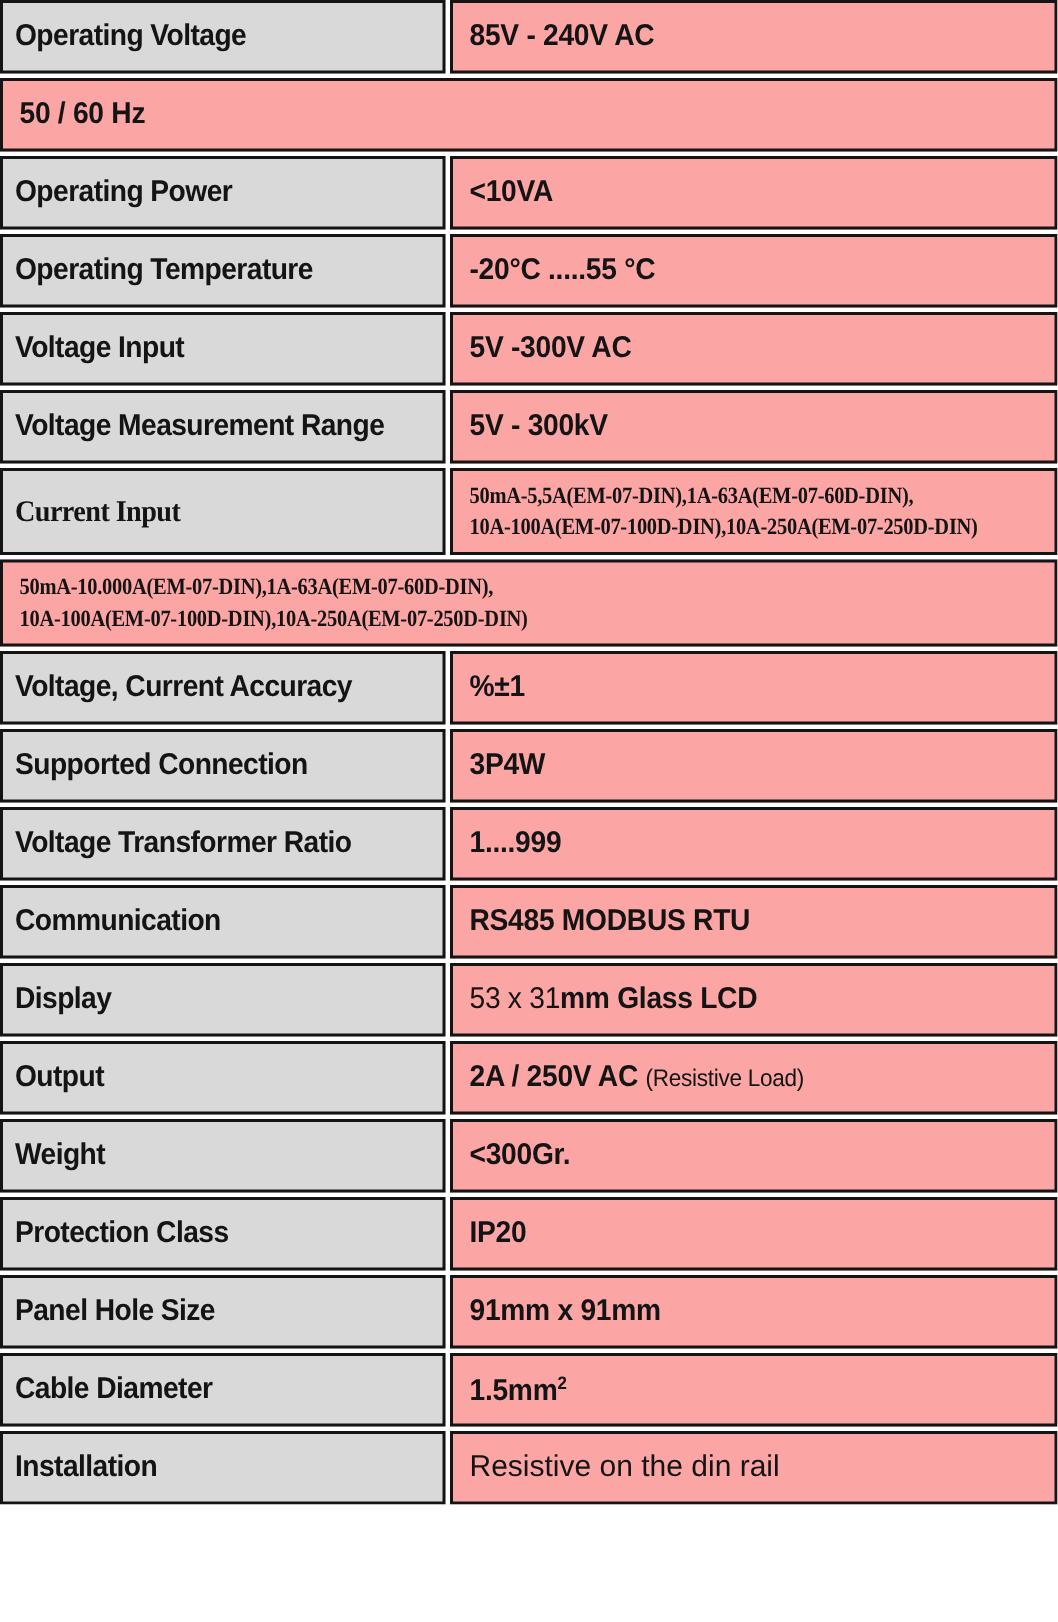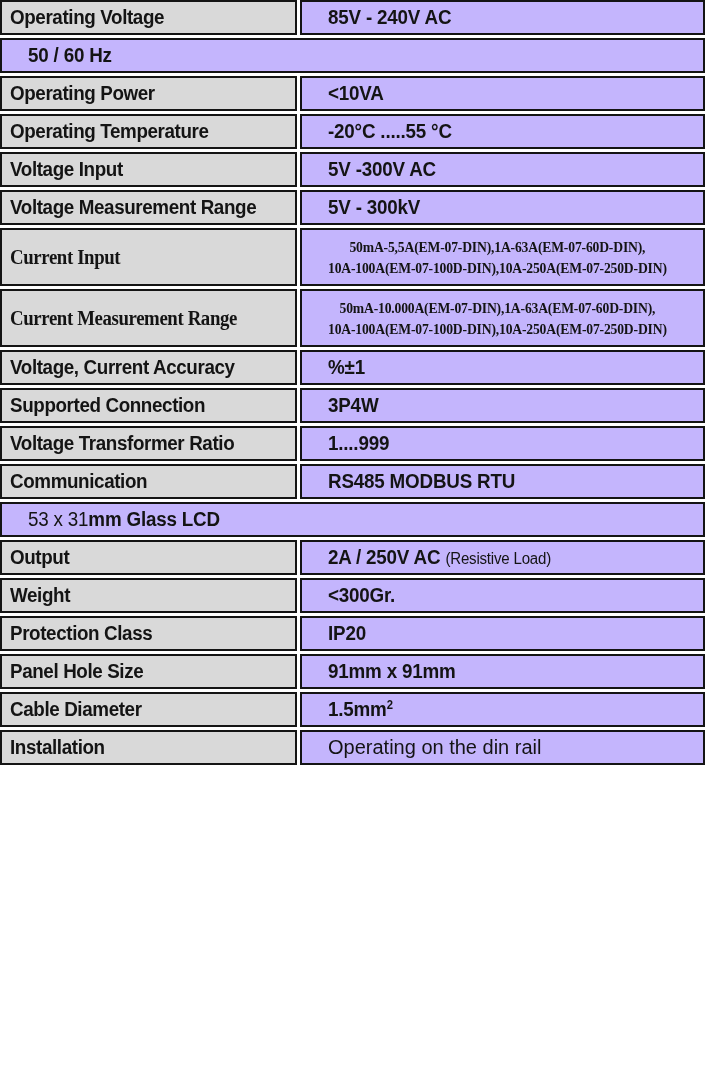--- a/index.html
+++ b/index.html
@@ -11,41 +11,40 @@
   .spec-table {
     width: 705px;
     display: flex;
     flex-direction: column;
     row-gap: 3px;
     background: #ffffff;
   }
   .row {
     display: flex;
     column-gap: 3px;
-    height: 35px;
+    height: 49px;
     flex: none;
   }
   .row.tall { height: 58px; font-family: Liberation Serif, serif; }
   .cell {
     border: 2px solid var(--border, #141414);
     display: flex;
     align-items: center;
     overflow: hidden;
   }
   .label-cell {
     width: 297px;
     flex: none;
     background: var(--label-bg, #d9d9d9);
     padding: 0 8px;
   }
   .value-cell {
     flex: 1;
-    background: #c4b5fd;
-    padding: 0 26px;
-    text-align: center;
+    background: #fca5a5;
+    padding: 0 11px;
   }
   .label {
     font-weight: 700;
     font-size: 20px;
     letter-spacing: -0.4px;
     white-space: nowrap;
     display: inline-block;
     transform: scaleX(0.94);
     transform-origin: 0 50%;
   }
@@ -152,23 +151,20 @@
       </div>
     <div class="cell value-cell">
       <div class="small-lines">
         <div>50mA-5,5A(EM-07-DIN),1A-63A(EM-07-60D-DIN),</div>
         <div>10A-100A(EM-07-100D-DIN),10A-250A(EM-07-250D-DIN)</div>
       </div>
     </div>
   </div>
 
   <div class="row tall">
-    <div class="cell label-cell">
-        <span class="label">Current Measurement Range</span>
-      </div>
     <div class="cell value-cell">
       <div class="small-lines">
         <div>50mA-10.000A(EM-07-DIN),1A-63A(EM-07-60D-DIN),</div>
         <div>10A-100A(EM-07-100D-DIN),10A-250A(EM-07-250D-DIN)</div>
       </div>
     </div>
   </div>
 
   <div class="row">
     <div class="cell label-cell">
@@ -201,20 +197,23 @@
   <div class="row">
     <div class="cell label-cell">
         <span class="label">Communication</span>
       </div>
     <div class="cell value-cell">
         <span class="condense value">RS485 MODBUS RTU</span>
       </div>
   </div>
 
   <div class="row">
+    <div class="cell label-cell">
+        <span class="label">Display</span>
+      </div>
     <div class="cell value-cell">
       <span class="condense value"><span class="light">53 x 31</span><span>mm Glass LCD</span></span>
     </div>
   </div>
 
   <div class="row">
     <div class="cell label-cell">
         <span class="label">Output</span>
       </div>
     <div class="cell value-cell">
@@ -257,18 +256,18 @@
     <div class="cell value-cell">
       <span class="condense value"><span>1.5mm</span><span class="sq">2</span></span>
     </div>
   </div>
 
   <div class="row">
     <div class="cell label-cell">
         <span class="label">Installation</span>
       </div>
     <div class="cell value-cell">
-        <span class="plain">Operating on the din rail</span>
+        <span class="plain">Resistive on the din rail</span>
       </div>
   </div>
 
 
 </div>
 
 </body></html>

